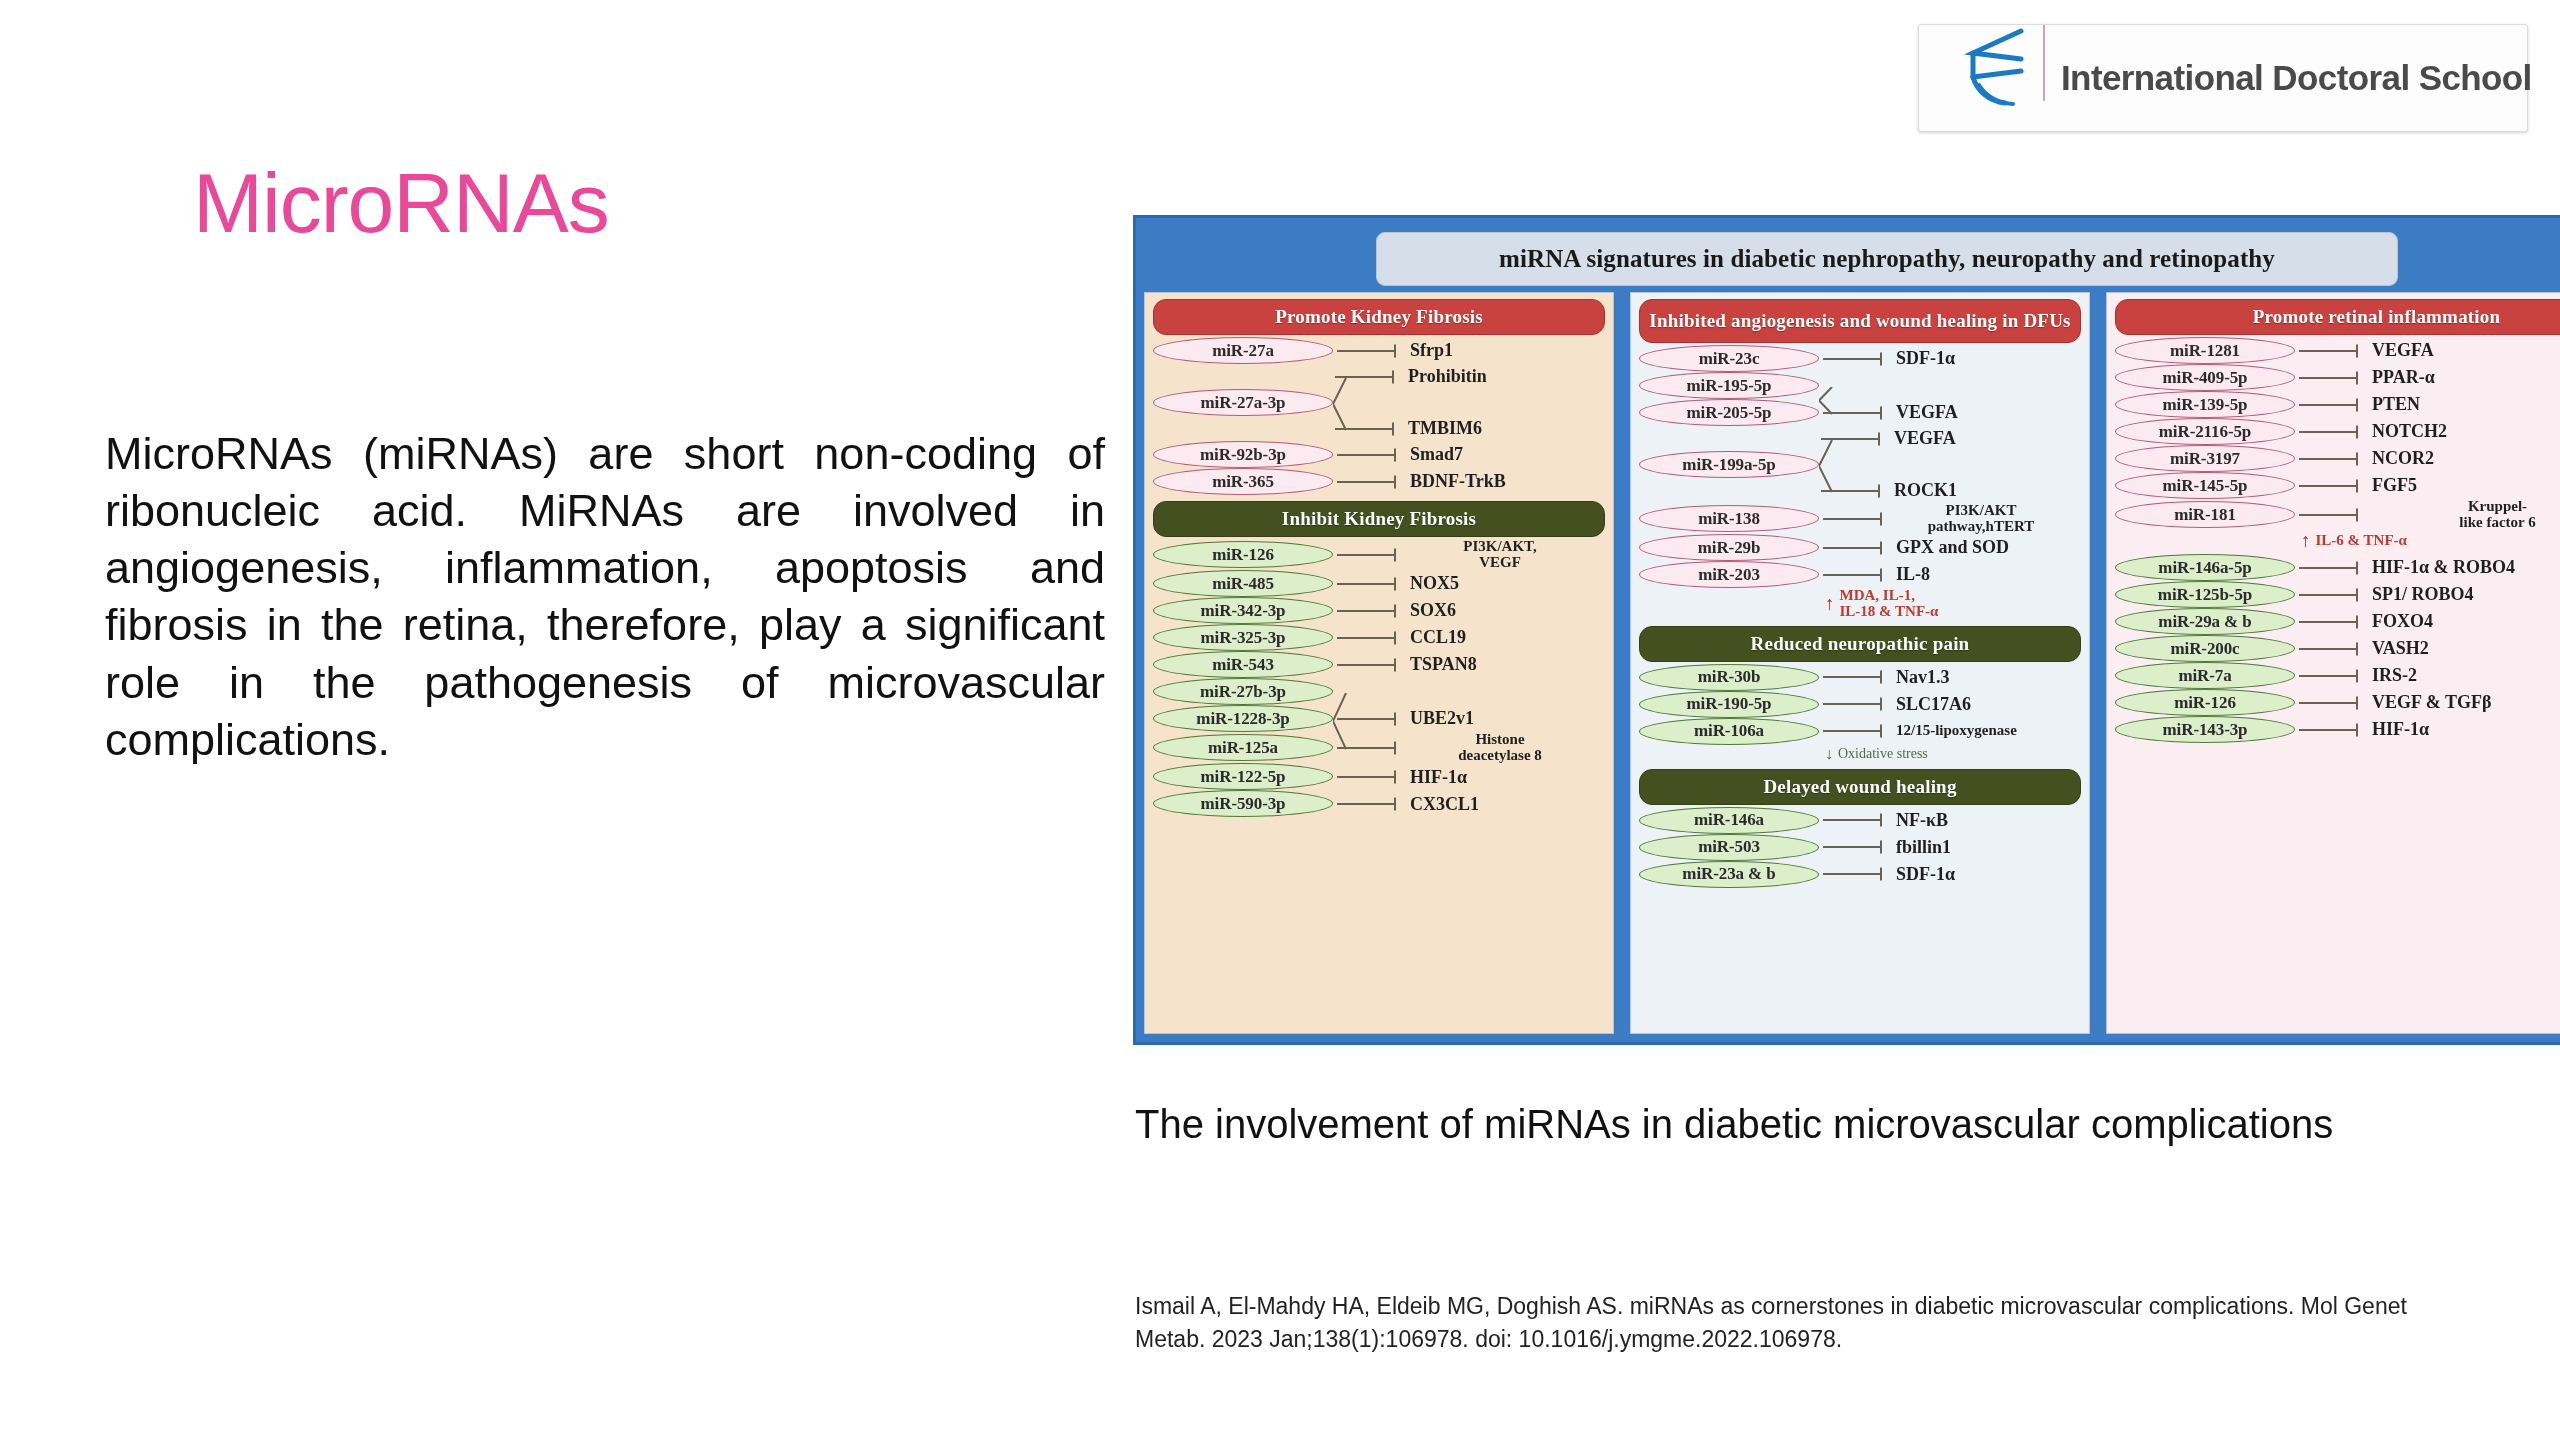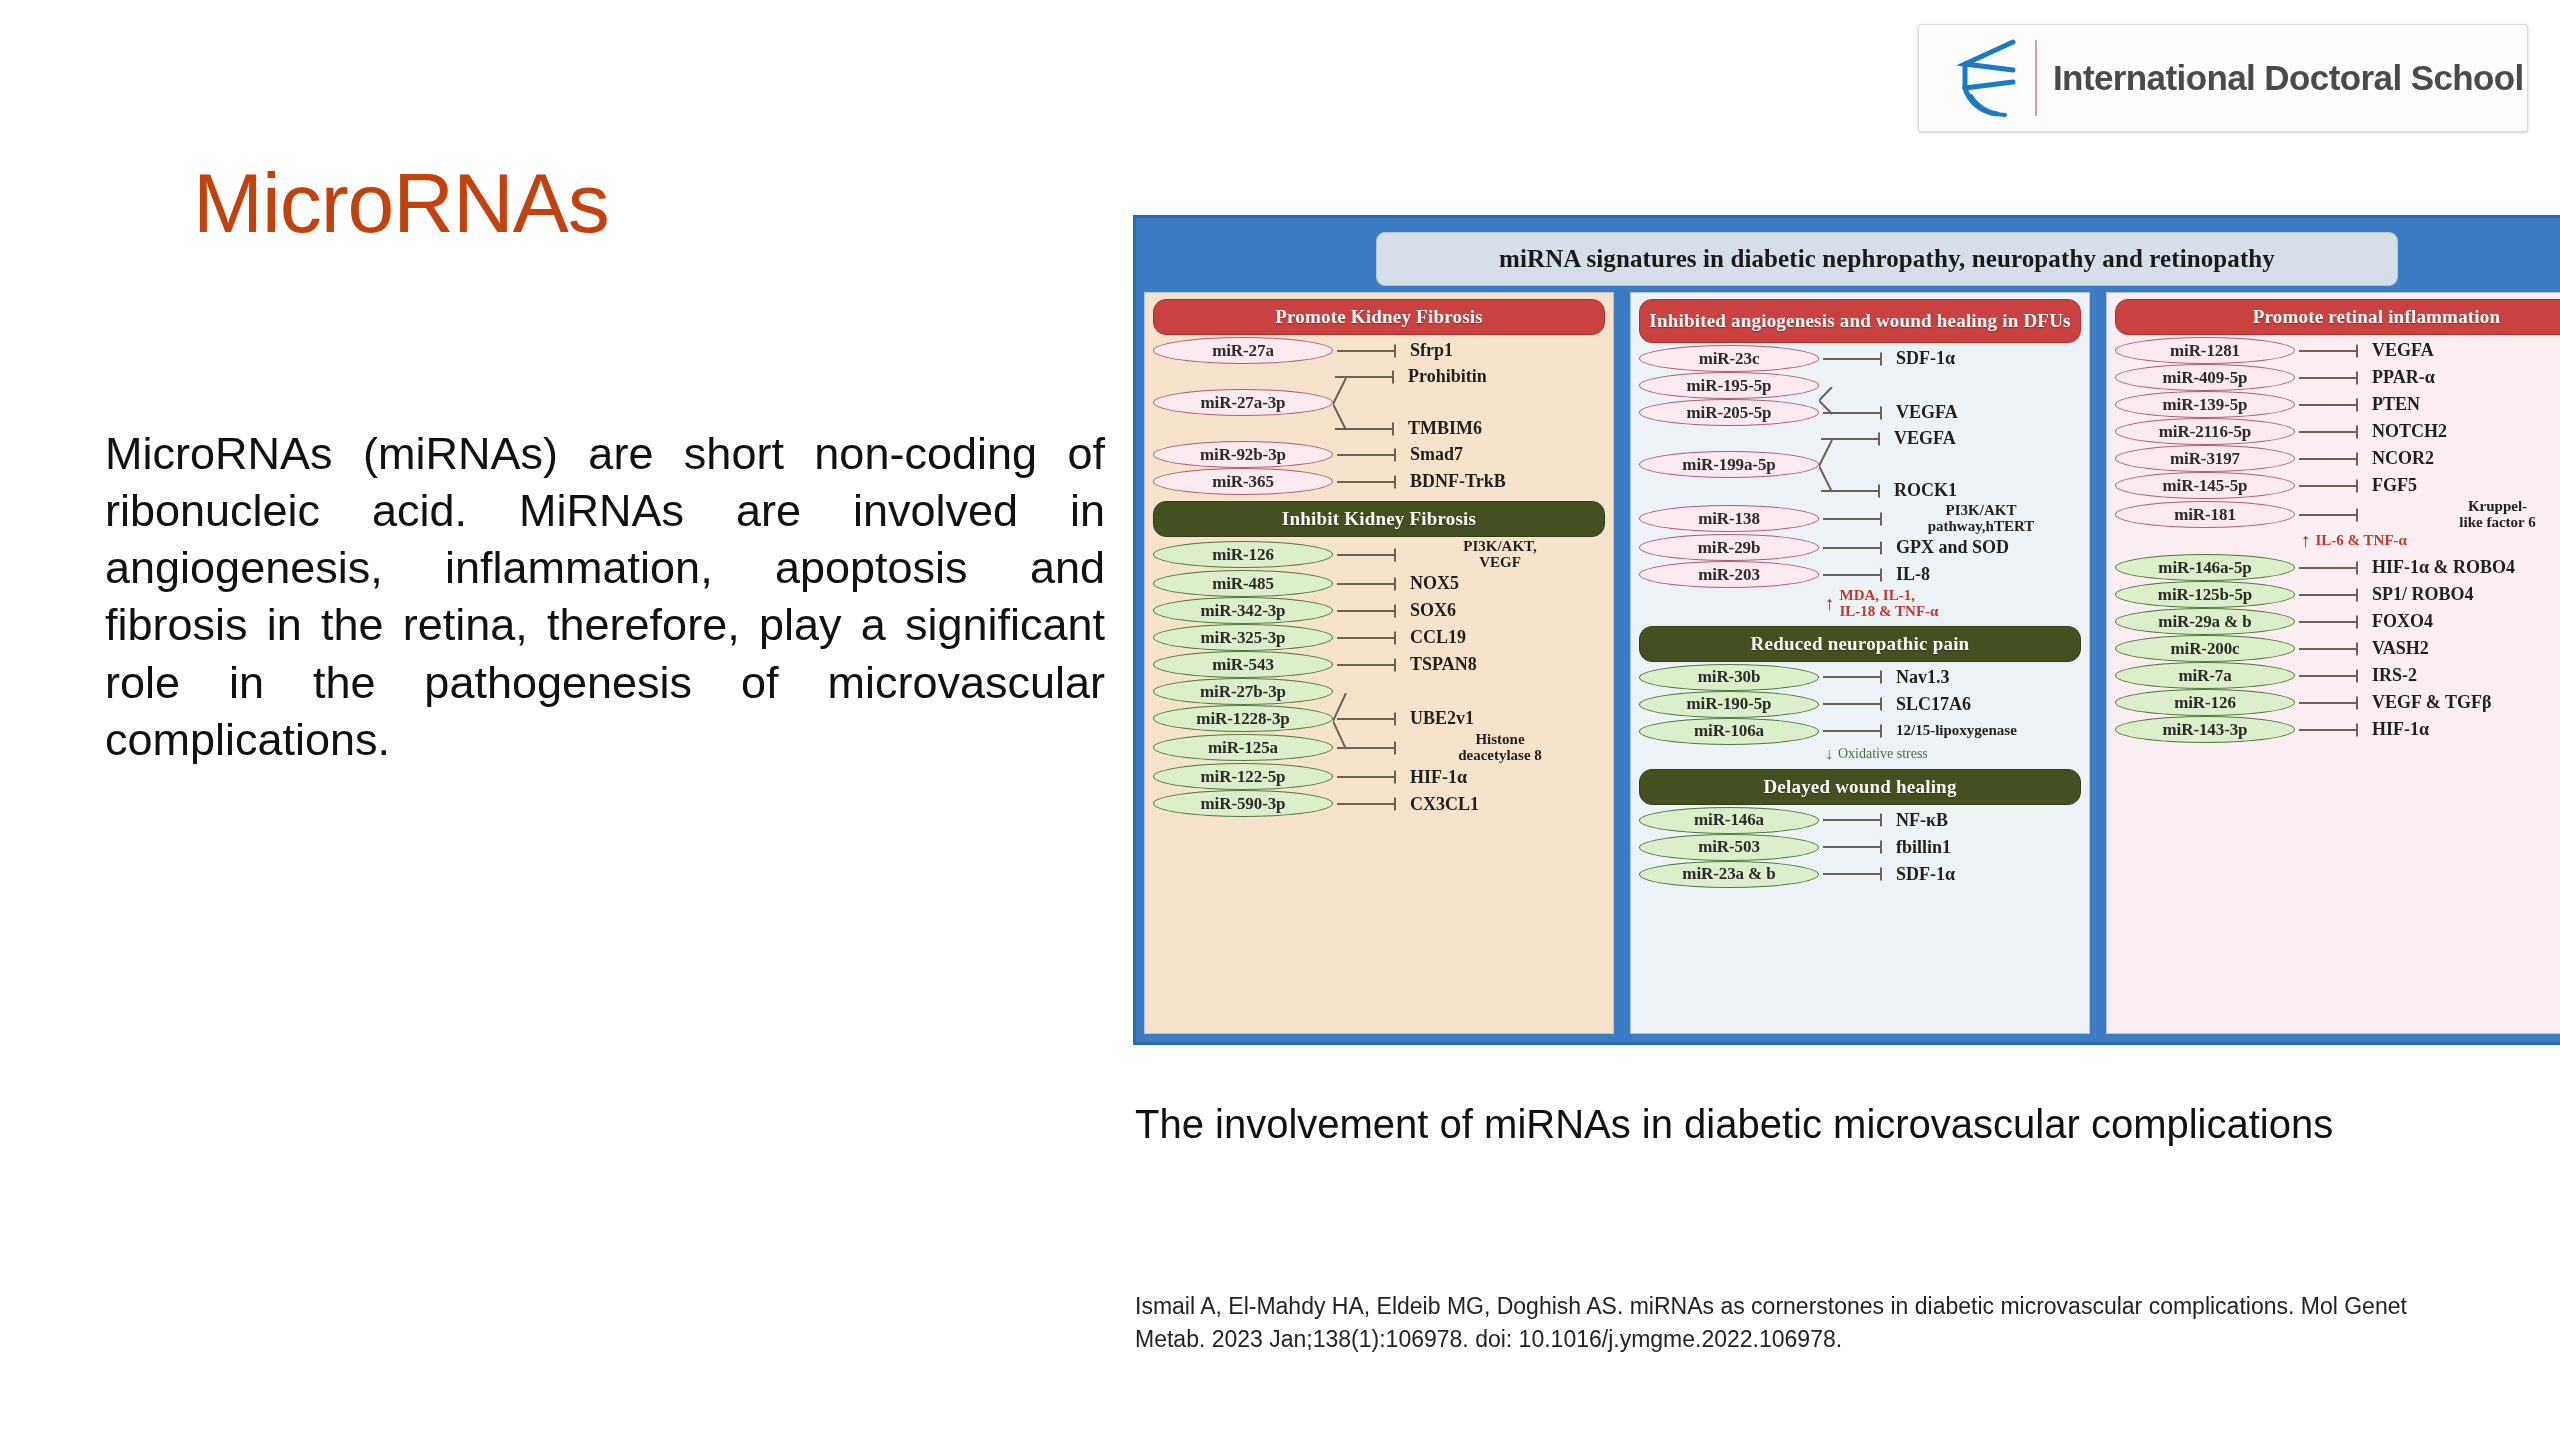--- a/index.html
+++ b/index.html
@@ -7,38 +7,38 @@
     width:2560px;height:1440px;background:#ffffff;
     font-family:"Liberation Sans",sans-serif;
     overflow:hidden;position:relative;
   }
 
   
   #logo-box{
     position:absolute;left:1918px;top:24px;width:610px;height:108px;
     background:#fdfdfd;border:1px solid #dcdcdc;border-radius:3px;
     box-shadow:0 1px 3px rgba(0,0,0,.18);
-    display:flex;align-items:center;box-sizing:border-box;padding:0 16px;
+    display:flex;box-sizing:border-box;padding:0 24px;
   }
   #logo-mark{width:96px;height:84px;flex:0 0 auto;}
   #logo-div{width:2px;height:76px;background:#d8a0ab;margin:0 16px 0 4px;flex:0 0 auto;}
   #logo-text{display:flex;flex-direction:column;justify-content:center;}
   #logo-line1{
     font-size:35px;font-weight:bold;color:#4a4a4a;letter-spacing:-.6px;
     line-height:1.06;white-space:nowrap;
   }
   #logo-line2{
     font-size:31px;color:#7b7b7b;letter-spacing:-.4px;
     line-height:1.12;white-space:nowrap;
   }
 
   
   #slide-title{
     position:absolute;left:193px;top:155px;
-    font-size:84px;color:#c2410c;font-weight:400;letter-spacing:-1px;
+    font-size:84px;color:#ec4899;font-weight:400;letter-spacing:-1px;
     white-space:nowrap;
   }
   #body-text{
     position:absolute;left:105px;top:425px;width:1000px;
     font-size:45px;line-height:1.27;color:#111111;text-align:justify;
   }
 
   
   #figure{
     position:absolute;left:1133px;top:215px;width:1525px;height:830px;

